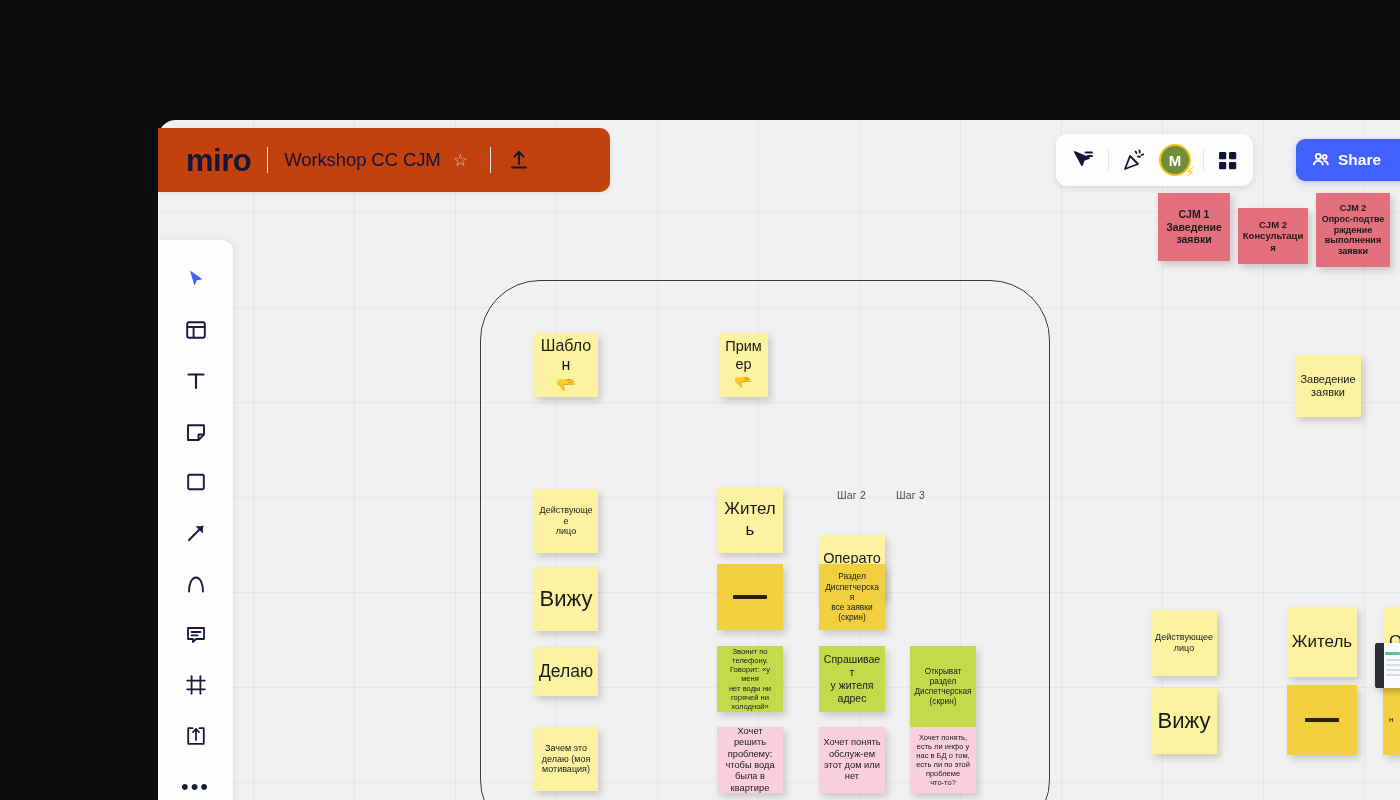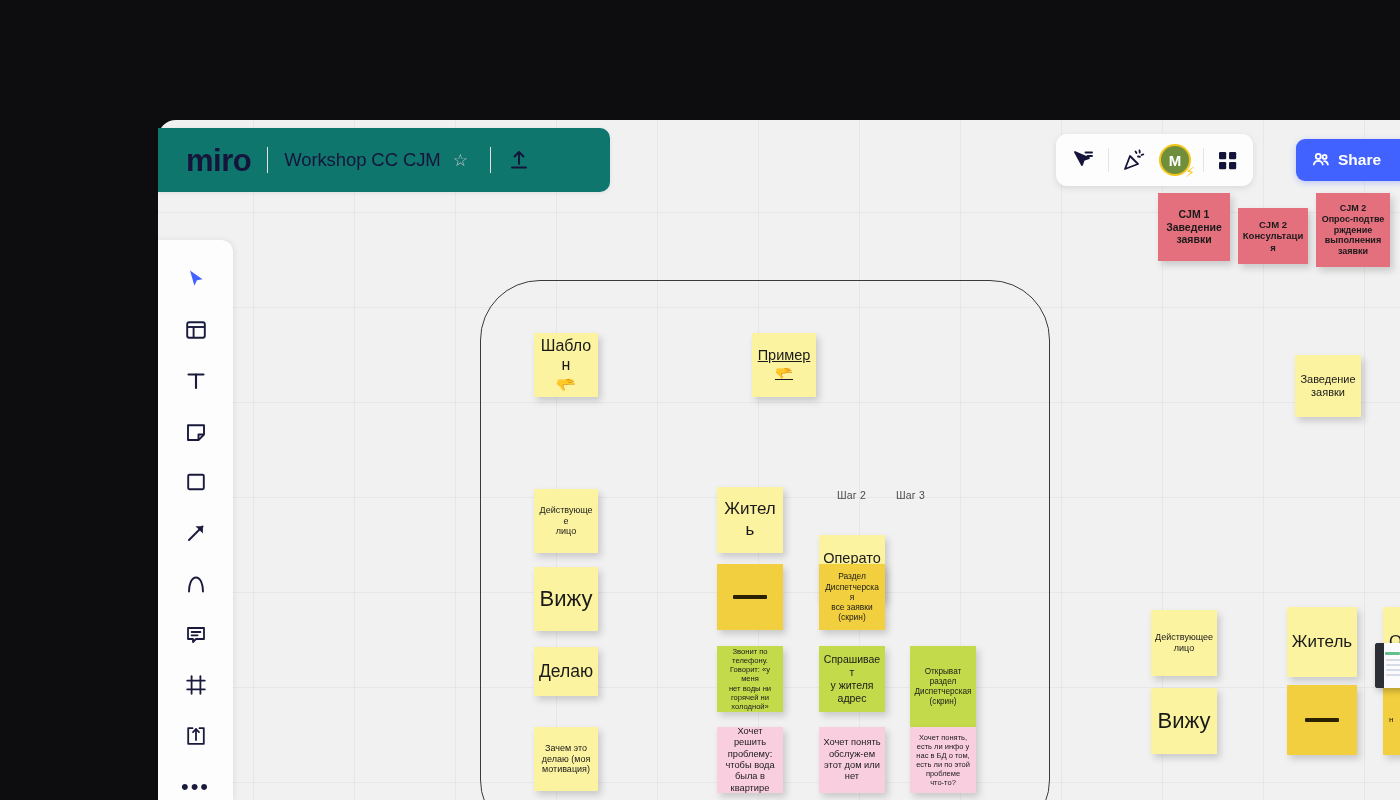--- a/index.html
+++ b/index.html
@@ -75,21 +75,21 @@
   }
   .thumb .tb-side { position:absolute; left:0; top:0; width:22%; height:100%; background:#2b2e34; }
   .thumb .tb-body { position:absolute; left:22%; top:0; right:0; bottom:0; background:#fbfbfd; }
   .thumb .tb-line { position:absolute; left:26%; height:2px; background:#d8dce6; border-radius:1px; }
   .thumb .tb-acc  { position:absolute; left:24%; height:3px; background:#63c08a; border-radius:1px; }
 
   
   #headerbar {
     position: absolute; left: 158px; top: 128px;
     height: 64px; width: 452px;
-    background: #0f766e;
+    background: #c2410c;
     border-radius: 0 10px 10px 0;
     display: flex; align-items: center;
     box-shadow: 0 1px 4px rgba(0,0,0,0.08);
   }
   #logo {
     margin-left: 28px;
     font-size: 31px; font-weight: 700; color: #15143a;
     letter-spacing: -0.5px; line-height: 1;
   }
   .vsep { width: 1px; height: 26px; background: #e2e2e8; margin: 0 16px; }
@@ -163,21 +163,21 @@
     <div class="sticky s-red" style="left:1080px; top:88px; width:70px; height:56px; font-size:9.5px; font-weight:600;">CJM 2
 Консультация</div>
     <div class="sticky s-red" style="left:1158px; top:73px; width:74px; height:74px; font-size:9px; font-weight:600;">CJM 2
 Опрос-подтве
 рждение
 выполнения
 заявки</div>
 
     <div class="sticky s-yellow" style="left:376px; top:213px; width:64px; height:64px; font-size:16px;">Шаблон
 🫳</div>
-    <div class="sticky s-yellow" style="left:594px; top:213px; width:64px; height:64px; font-size:14.5px;text-decoration:underline;">Пример
+    <div class="sticky s-yellow" style="left:561px; top:213px; width:49px; height:64px; font-size:14.5px;">Пример
 🫳</div>
 
     <div class="step-label" style="left:577px; top:337px;">Шаг 1</div>
     <div class="step-label" style="left:679px; top:337px;">Шаг 2</div>
     <div class="step-label" style="left:738px; top:337px;">Шаг 3</div>
 
     <div class="sticky s-yellow" style="left:376px; top:369px; width:64px; height:64px; font-size:9px;">Действующее
 лицо</div>
     <div class="sticky s-yellow" style="left:376px; top:447px; width:64px; height:64px; font-size:22px;">Вижу</div>
     <div class="sticky s-yellow" style="left:376px; top:527px; width:64px; height:49px; font-size:17.5px;">Делаю</div>

